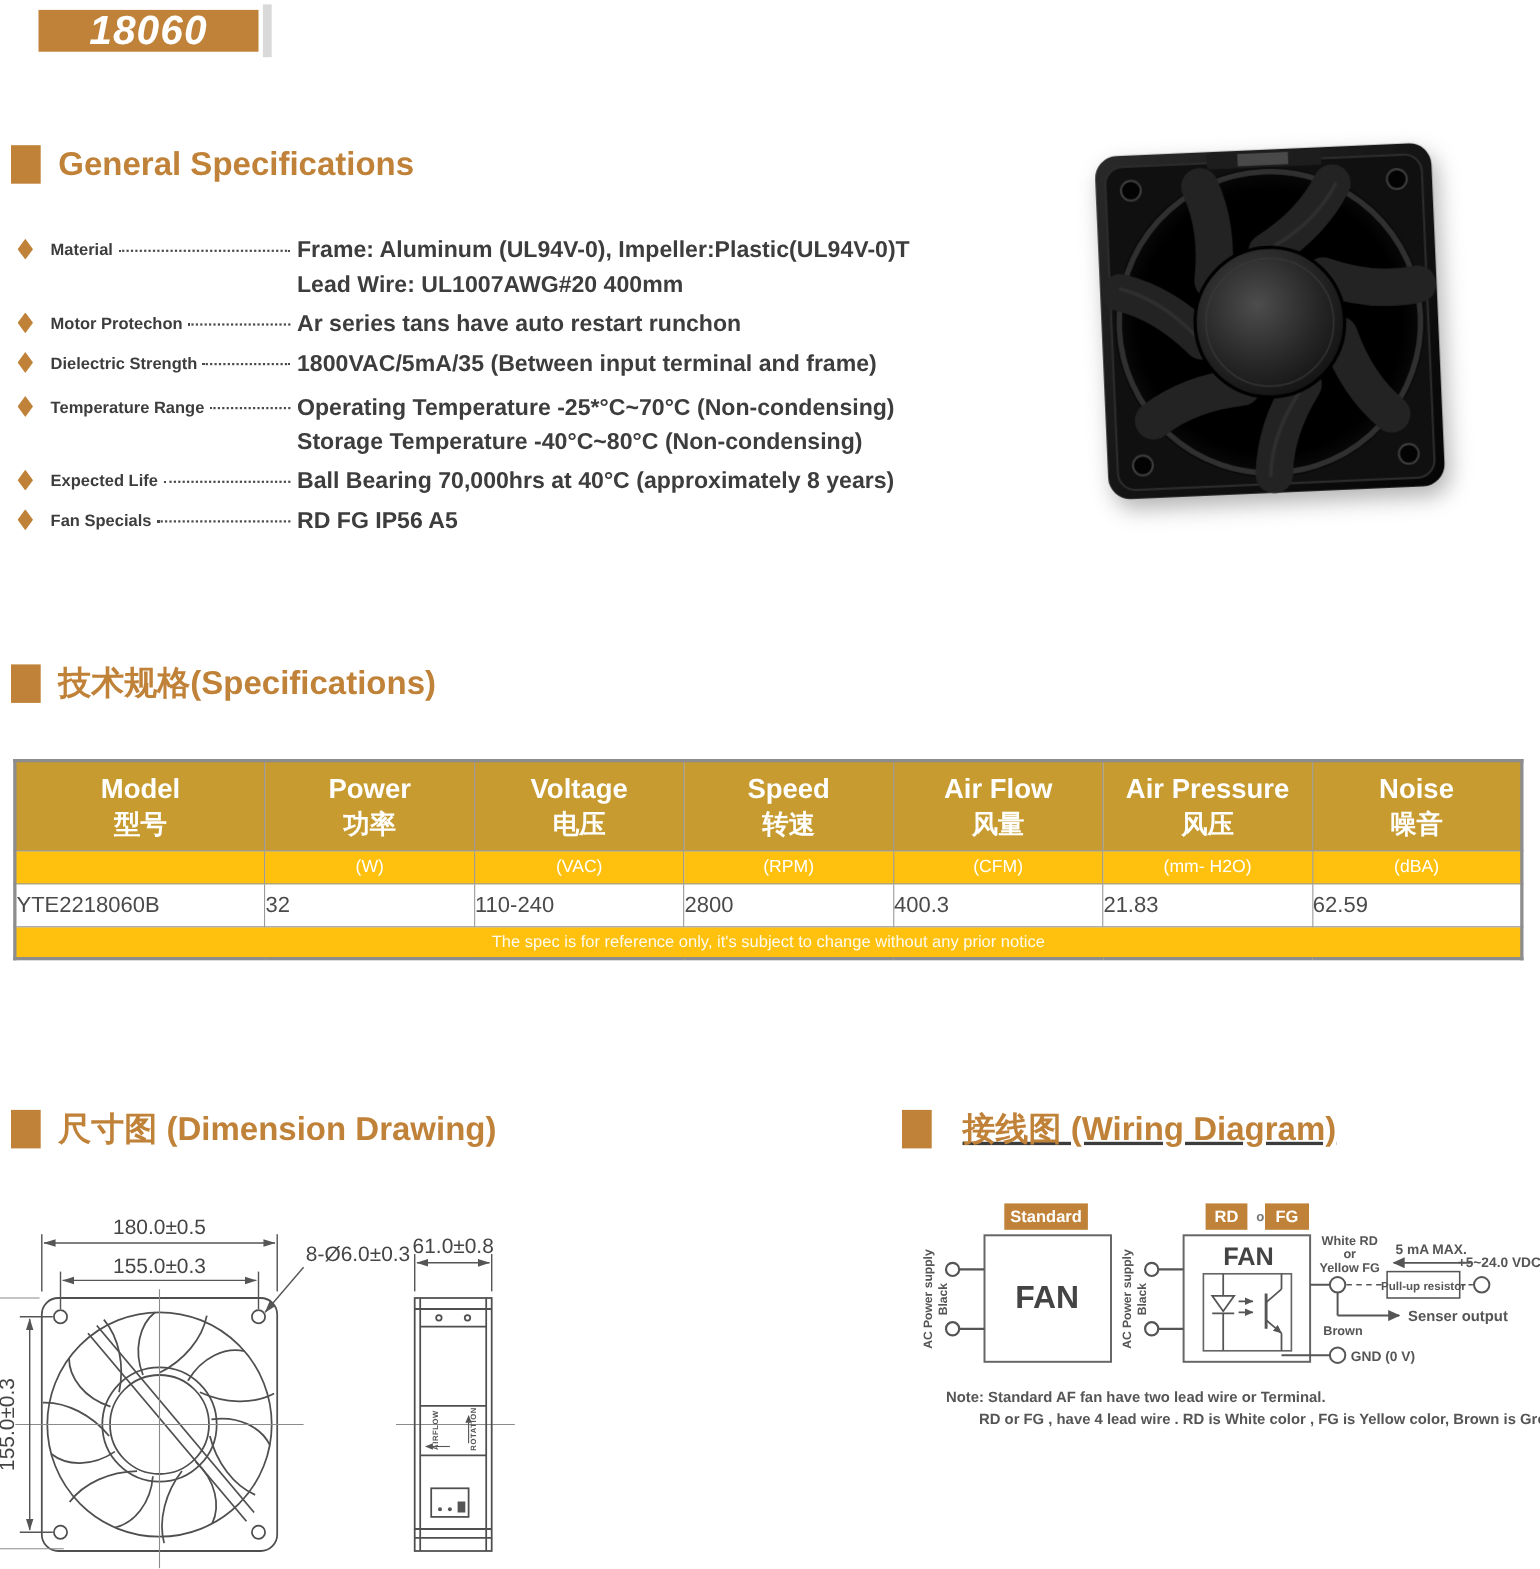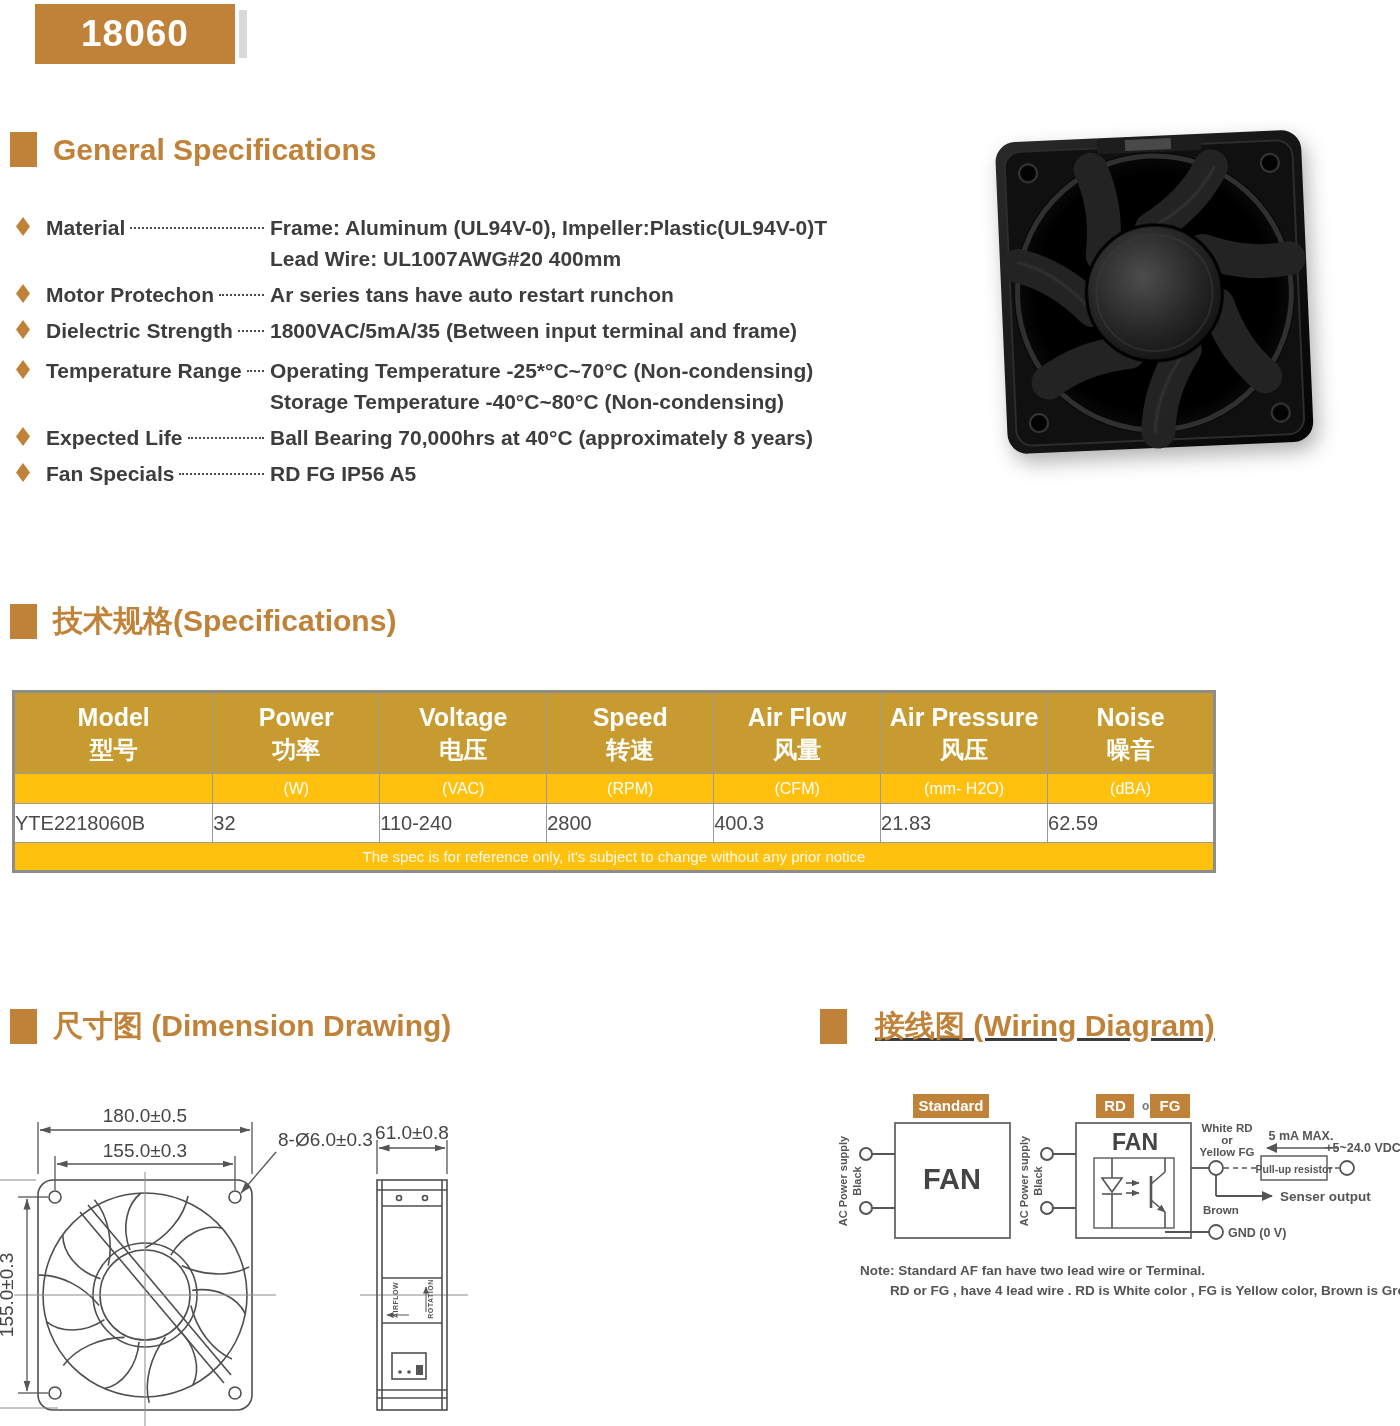--- a/index.html
+++ b/index.html
@@ -7,48 +7,48 @@
     --gold:#c79b2f;
     --amber:#ffc10d;
     --ink:#3c3c3c;
   }
   html,body{margin:0;padding:0;background:#fff;}
   .page{position:relative;width:1400px;height:1426px;background:#fff;overflow:hidden;
         font-family:"Liberation Sans",sans-serif;color:var(--ink);}
 
   
   .hdr{position:absolute;left:35px;top:4px;display:flex;align-items:center;}
-  .badge{width:200px;height:60px;background:var(--accent);color:#fff;
-         font-size:37px;font-weight:bold;display:flex;align-items:center;justify-content:center;letter-spacing:1px;}
+  .badge{width:200px;height:38px;background:var(--accent);color:#fff;
+         font-size:37px;font-weight:bold;display:flex;align-items:center;justify-content:center;letter-spacing:1px;font-style:italic;}
   .hdr-sep{width:8px;height:48px;background:#d9d9d9;margin-left:4px;}
   .size-title{margin-left:10px;font-size:41px;font-weight:bold;color:#3d3d3d;letter-spacing:-0.5px;}
 
   
   .sec-h{position:absolute;display:flex;align-items:center;gap:16px;text-align:right;}
   .sec-sq{width:27px;height:35px;background:var(--accent);flex:none;}
   .sec-t{font-size:30px;font-weight:bold;color:var(--accent);white-space:nowrap;}
   .sec-h.wide{gap:28px;text-decoration:underline;}
 
   
   #spec-list{position:absolute;left:16px;top:212px;width:940px;}
   .spec-item{display:grid;grid-template-columns:30px 224px 1fr;margin-bottom:5px;}
   #spec-list .spec-item:nth-child(3){margin-bottom:9px;}
   #spec-list .spec-item:nth-child(6){margin-bottom:13px;}
   .diamond{width:14px;height:19px;background:var(--accent);margin-top:5px;
            clip-path:polygon(50% 0,100% 50%,50% 100%,0 50%);}
-  .spec-label{font-weight:bold;font-size:21px;line-height:31px;color:#3d3d3d;display:flex;align-items:flex-start;}
+  .spec-label{font-weight:bold;font-size:15px;line-height:31px;color:#3d3d3d;display:flex;align-items:flex-start;}
   .leader{flex:1;border-bottom:2px dotted #4a4a4a;margin:0 6px 8px 5px;height:15px;}
   .spec-val{font-weight:bold;font-size:21px;line-height:31px;color:#3d3d3d;}
 
   
   .fan-photo{position:absolute;left:982px;top:108px;width:340px;height:392px;}
   .fan-photo svg{filter:drop-shadow(5px 9px 10px rgba(0,0,0,0.30));}
 
   
-  .spec-table{position:absolute;left:12px;top:690px;width:1204px;border-collapse:collapse;table-layout:fixed;
+  .spec-table{position:absolute;left:12px;top:690px;width:1373px;border-collapse:collapse;table-layout:fixed;
               border:3px solid #8d8d8d;padding-left:34px;}
   .spec-table th,.spec-table td{border:1.5px solid #9a9a9a;padding:0;}
   .spec-table thead th{background:var(--gold);color:#fff;font-size:25px;font-weight:bold;height:80px;line-height:1.32;}
   .spec-table thead th .zh{font-size:24px;}
   .unit-row td{background:var(--amber);color:#fff;font-size:16px;text-align:center;height:29px;}
   .data-row td{background:#fff;color:#4a4a4a;font-size:20px;font-weight:normal;text-align:left;height:38px;}
   .note-row td{background:var(--amber);color:rgba(255,255,255,0.93);font-size:15px;text-align:center;height:27px;}
 
   
   .dim-wrap{position:absolute;left:0;top:1086px;width:800px;height:341px;}

